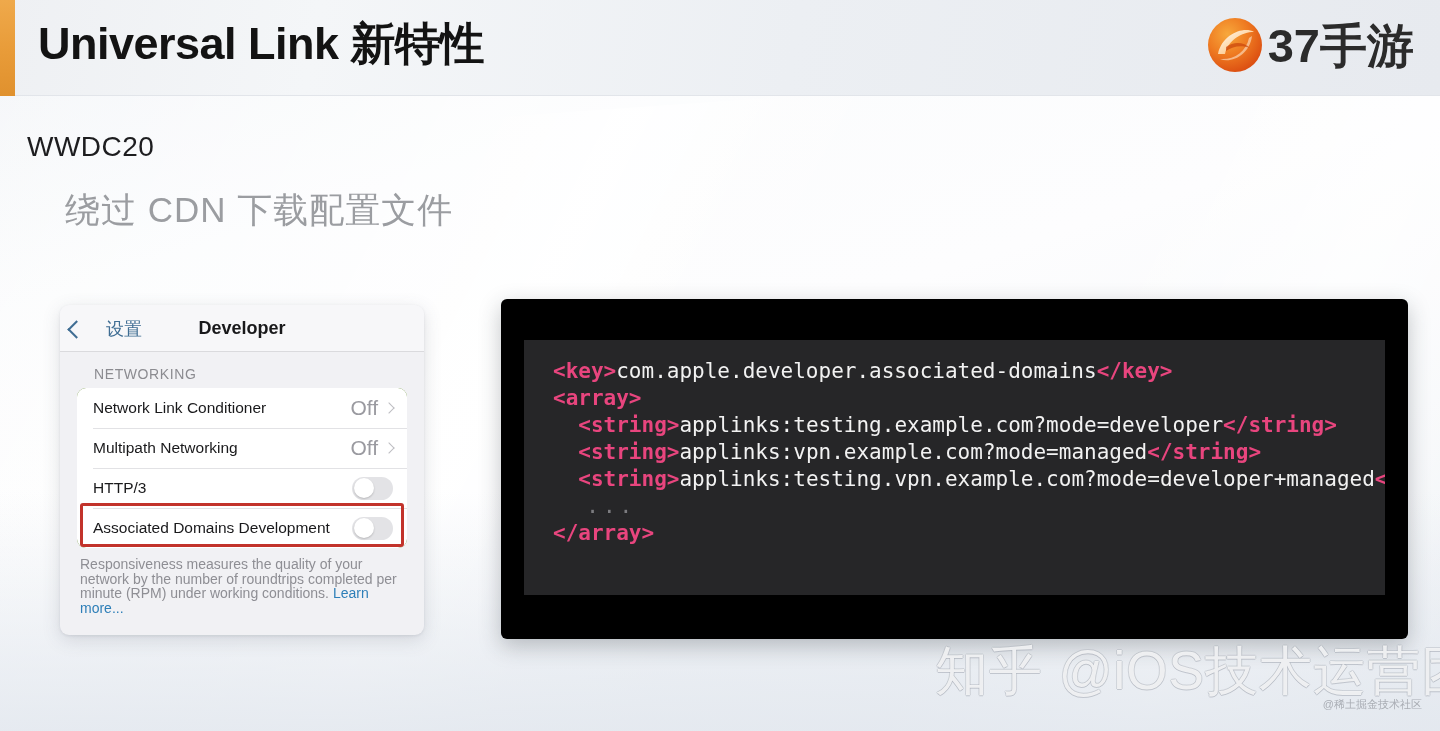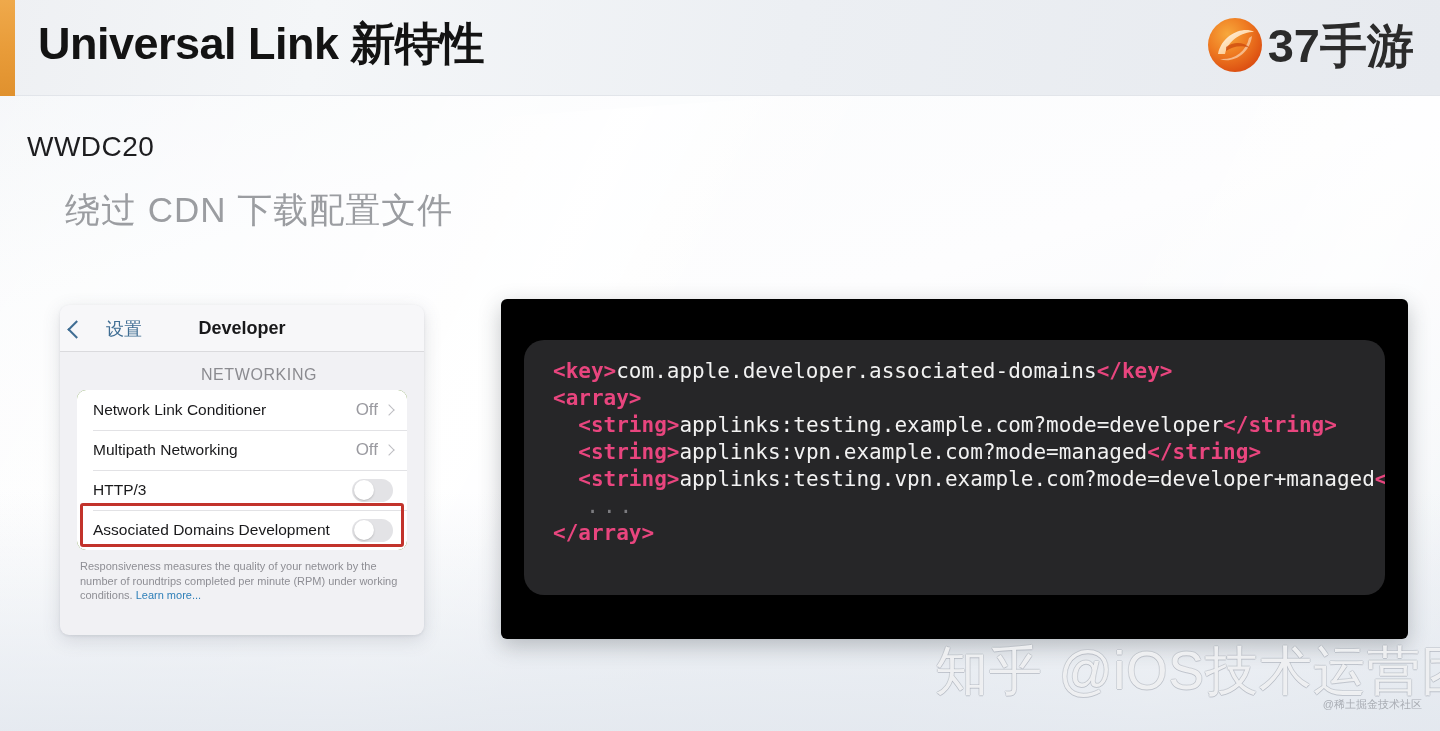--- a/index.html
+++ b/index.html
@@ -148,24 +148,23 @@
   .ios-nav-title {
     position: absolute;
     left: 0; right: 0; top: 13px;
     text-align: center;
     font-size: 18px;
     font-weight: bold;
     color: #19191b;
   }
   .section-head {
     padding: 14px 0 6px 34px;
-    font-size: 16px;
+    font-size: 14px;
     letter-spacing: 0.6px;
     color: #8b8b90;
-    text-align: center;
   }
   .ios-group {
     margin: 0 17px;
     background: #4d7c0f;
     border-radius: 9px;
     overflow: hidden;
   }
   .ios-row {
     position: relative;
     height: 40px;
@@ -182,21 +181,21 @@
     height: 1px;
     background: #e2e2e5;
   }
   .row-label {
     flex: 1;
     font-size: 15.5px;
     color: #19191b;
     white-space: nowrap;
   }
   .row-value {
-    font-size: 17px;
+    font-size: 21px;
     color: #9a9aa0;
     margin-right: 7px;
   }
   .chev-right {
     display: inline-block;
     width: 7px; height: 7px;
     border-top: 1.7px solid #bdbdc2;
     border-right: 1.7px solid #bdbdc2;
     transform: rotate(45deg);
   }
@@ -227,21 +226,21 @@
     top: 198px;
     width: 324px;
     height: 44px;
     border: 3px solid #c2332b;
     border-radius: 3px;
     box-sizing: border-box;
     pointer-events: none;
   }
   .ios-footer {
     margin: 9px 20px 0 20px;
-    font-size: 11px;
+    font-size: 14px;
     line-height: 14.5px;
     color: #8e8e94;
   }
   .ios-footer a {
     color: #2e7fb8;
     text-decoration: none;
   }
 
   
   .code-panel {
@@ -256,21 +255,20 @@
   }
   .code-inner {
     position: absolute;
     left: 23px; top: 41px;
     width: 861px;
     height: 255px;
     background: #262628;
     box-sizing: border-box;
     padding: 18px 0 12px 29px;
     overflow: hidden;
-    border-radius: 20px;
   }
   .code-line {
     font-family: "DejaVu Sans Mono", "Liberation Mono", monospace;
     font-size: 21px;
     line-height: 27px;
     color: #f2f2f2;
     white-space: pre;
     letter-spacing: 0px;
   }
   .tag { color: #e8457e; font-weight: bold; }

